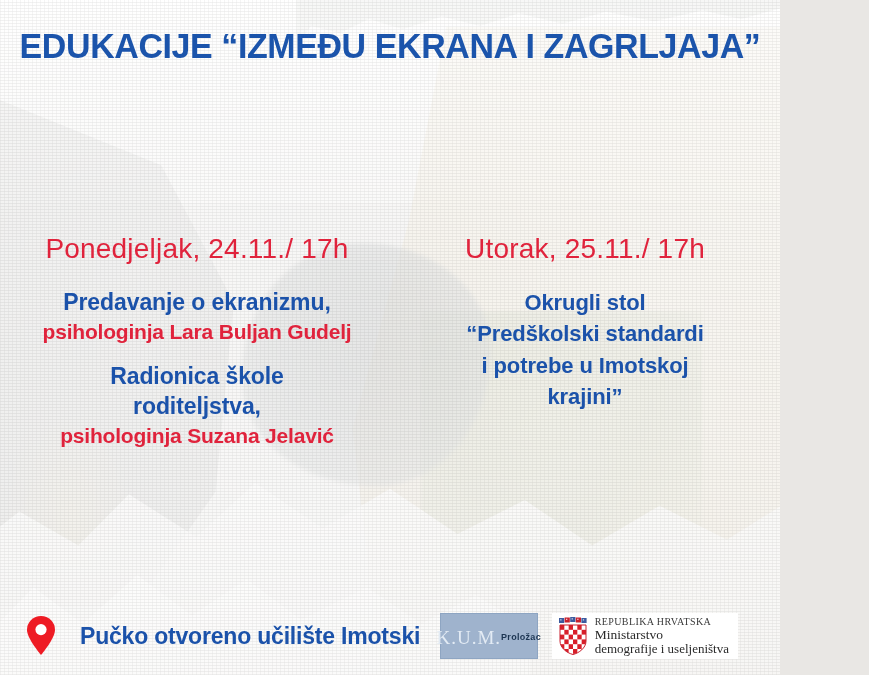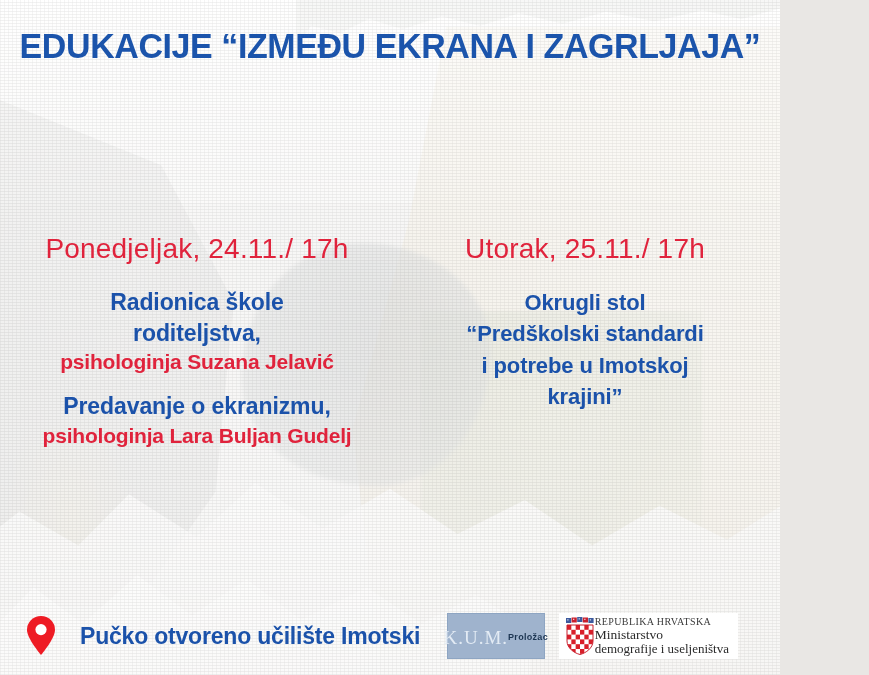--- a/index.html
+++ b/index.html
@@ -181,21 +181,21 @@
     font-size:19px;color:#e3ebf4;letter-spacing:1px;line-height:1;
     margin-top:2px;
   }
   .kum-sub{
     font-size:9px;font-weight:bold;color:#1c3552;letter-spacing:.3px;
     margin-top:2px;
   }
 
   
   .ministry{
-    background:#ffffff;height:46px;display:flex;align-items:center;
+    background:#ffffff;height:46px;display:flex;align-items:center;gap:7px;
     padding:3px 9px 3px 6px;box-sizing:border-box;
   }
   .grb{width:30px;height:38px;flex:0 0 auto;}
   .ministry-text{line-height:1.12;}
   .m-line1{
     font-family:"Liberation Serif", serif;
     font-size:10px;color:#3a3a3a;letter-spacing:.4px;font-variant:small-caps;
     text-transform:uppercase;
   }
   .m-line2{
@@ -231,27 +231,27 @@
 
     <div class="headline">EDUKACIJE  “IZMEĐU EKRANA I ZAGRLJAJA”</div>
 
 
     <div class="columns">
 
       <div class="col col-left">
         <div class="daterow">Ponedjeljak, 24.11./ 17h</div>
 
         <div class="item">
+          <div class="item-title">Predavanje o ekranizmu,</div>
+          <div class="item-person">psihologinja Lara Buljan Gudelj</div>
+        </div>
+
+        <div class="item">
           <div class="item-title">Radionica škole<br>roditeljstva,</div>
           <div class="item-person">psihologinja Suzana Jelavić</div>
-        </div>
-
-        <div class="item">
-          <div class="item-title">Predavanje o ekranizmu,</div>
-          <div class="item-person">psihologinja Lara Buljan Gudelj</div>
         </div>
       </div>
 
       <div class="col col-right">
         <div class="daterow">Utorak, 25.11./ 17h</div>
 
         <div class="item">
           <div class="item-title">Okrugli stol<br>“Predškolski standardi<br>i potrebe u Imotskoj<br>krajini”</div>
         </div>
       </div>

